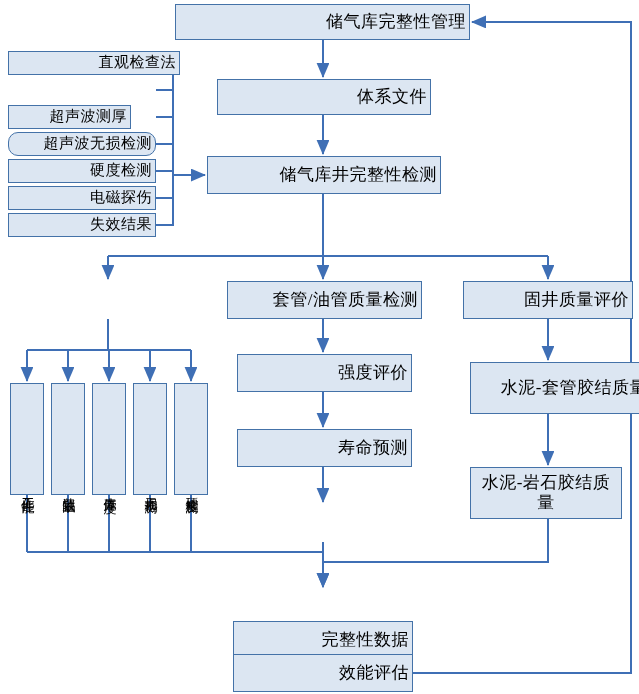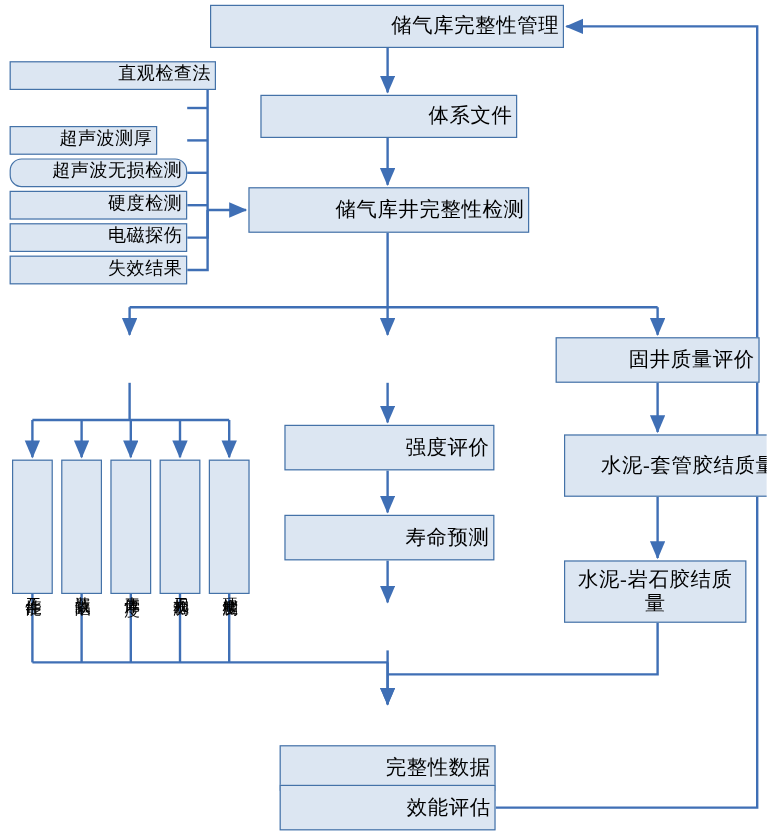--- a/index.html
+++ b/index.html
@@ -140,20 +140,23 @@
   <div class="node small" style="left:8px;top:159px;width:148px;height:24px;">
       <span>硬度检测</span>
     </div>
   <div class="node small" style="left:8px;top:186px;width:148px;height:24px;">
       <span>电磁探伤</span>
     </div>
   <div class="node small" style="left:8px;top:213px;width:148px;height:24px;">
       <span>失效结果</span>
     </div>
 
+  <div class="node" style="left:227px;top:281px;width:195px;height:38px;">
+      <span>套管/油管质量检测</span>
+    </div>
   <div class="node" style="left:463px;top:281px;width:170px;height:38px;">
       <span>固井质量评价</span>
     </div>
 
   <div class="node vert" style="left:10px;top:383px;width:34px;height:112px;">
       <span>工作性能</span>
     </div>
   <div class="node vert" style="left:51px;top:383px;width:34px;height:112px;">
       <span>装置缺陷</span>
     </div>

